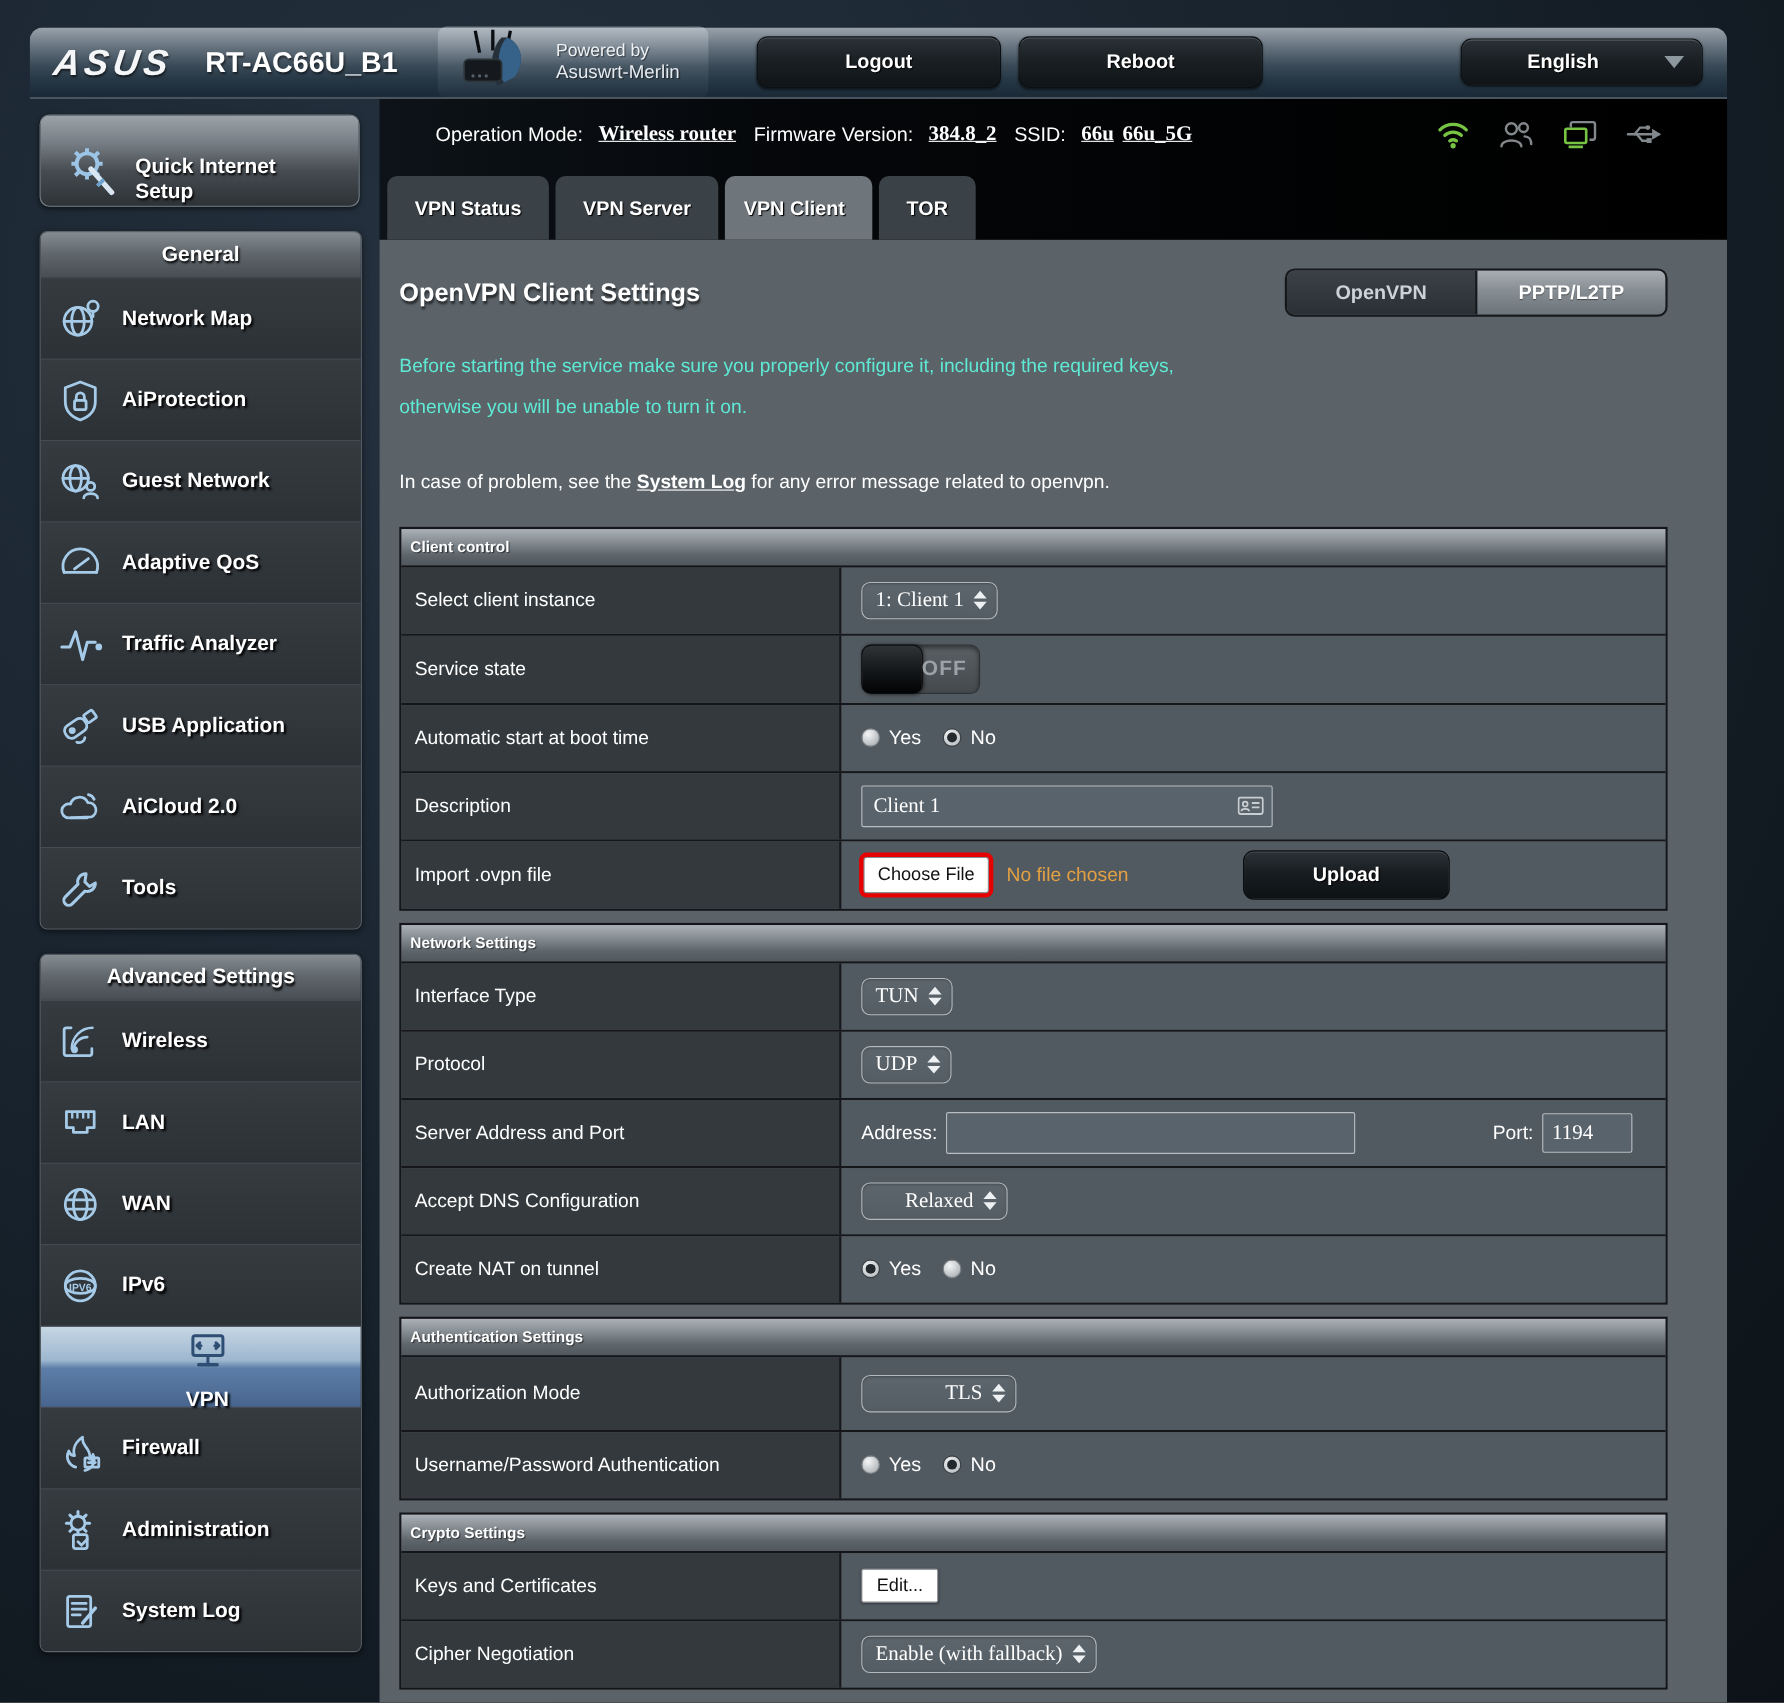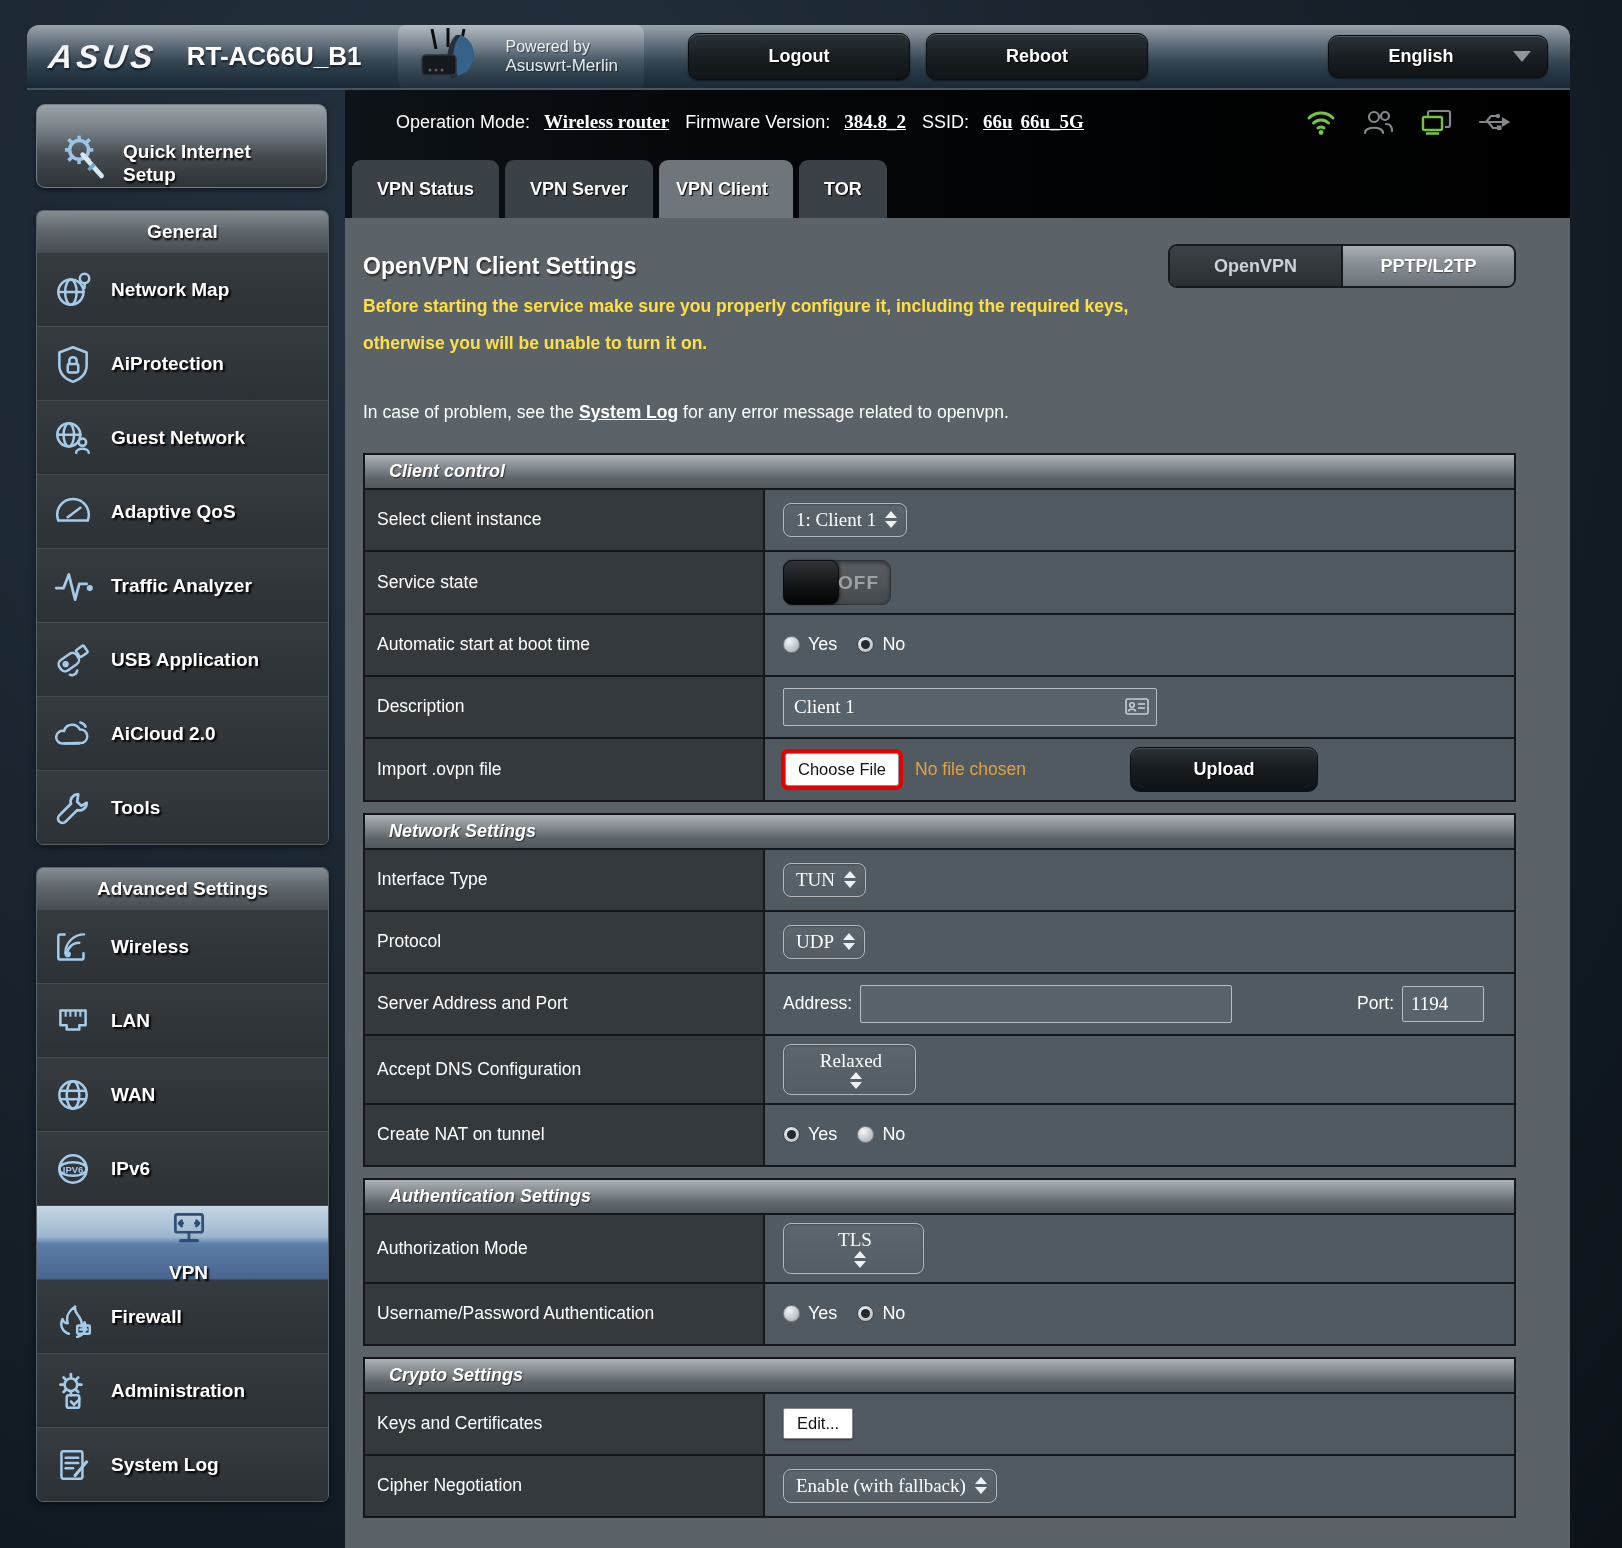--- a/index.html
+++ b/index.html
@@ -77,47 +77,47 @@
 
   
   .panel{background:#5b6369;padding:26px 54px 60px 18px;min-height:1240px;box-sizing:border-box;}
   .title-row{display:flex;align-items:center;}
   .page-title{font-size:23px;font-weight:bold;color:#fff;text-shadow:1px 2px 2px rgba(0,0,0,.6);}
   .seg{margin-left:auto;display:flex;width:344px;height:40px;border:2px solid #16191c;border-radius:9px;overflow:hidden;}
   .seg-btn{flex:1;display:flex;align-items:center;justify-content:center;font-size:18px;font-weight:bold;cursor:pointer;}
   .seg-btn.on{background:linear-gradient(180deg,#3b4146,#2b3035);color:#ccd3d8;}
   .seg-btn.off{background:linear-gradient(180deg,#a8aeb3 0%,#868d93 45%,#6c747b 100%);color:#fff;
     text-shadow:0 1px 1px rgba(0,0,0,.45);border-left:2px solid #16191c;}
-  .para{color:#fde047;font-size:17.5px;line-height:2.1;font-weight:bold;}
+  .para{color:#5eead4;font-size:17.5px;line-height:2.1;margin-top:26px;}
   .para2{color:#fff;font-size:17.5px;margin-top:40px;}
   .syslog-link{font-weight:bold;text-decoration:underline;cursor:pointer;}
 
   
   .section{width:1153px;border:2px solid #141619;margin-top:11px;box-sizing:border-box;}
   .section.first{margin-top:30px;}
-  .section-header{height:33px;display:flex;align-items:center;padding-left:24px;
+  .section-header{height:33px;display:flex;align-items:center;padding-left:8px;
     background:linear-gradient(180deg,#abb1b6 0%,#8b9298 30%,#5d646a 72%,#50575d 100%);
-    color:#fff;font-size:18px;font-weight:bold;text-shadow:1px 1px 1px rgba(0,0,0,.55);
-    border-bottom:2px solid #141619;font-style:italic;}
+    color:#fff;font-size:14px;font-weight:bold;text-shadow:1px 1px 1px rgba(0,0,0,.55);
+    border-bottom:2px solid #141619;}
   .trow{display:flex;min-height:60px;}
   .trow + .trow{border-top:2px solid #141619;}
   .tlabel{width:400px;flex:none;background:#33393d;border-right:2px solid #141619;
     display:flex;align-items:center;padding-left:12px;box-sizing:border-box;
     color:#fff;font-size:17.5px;}
   .tvalue{flex:1;background:#525a61;display:flex;align-items:center;padding:8px 10px 8px 18px;box-sizing:border-box;}
 
   
   .selectbox{display:inline-flex;align-items:center;border:1px solid #b2b8bc;border-radius:8px;
     background:linear-gradient(180deg,#5d666d,#545d64);padding:5px 9px 5px 12px;cursor:pointer;
     color:#fff;font-family:"Liberation Serif",serif;font-size:19px;box-shadow:inset 0 1px 2px rgba(0,0,0,.25);}
   .spin{display:flex;flex-direction:column;gap:3px;margin-left:9px;}
   .spin i{display:block;width:0;height:0;border-left:6px solid transparent;border-right:6px solid transparent;}
   .spin .up{border-bottom:7px solid #eef1f3;}
   .spin .dn{border-top:7px solid #eef1f3;}
-  .sel-spread{justify-content:flex-end;min-width:110px;flex-direction:column;}
+  .sel-spread{justify-content:flex-end;min-width:110px;}
   .toggle{position:relative;width:106px;height:43px;border-radius:9px;cursor:pointer;
     background:linear-gradient(180deg,#5b6064,#44494d);border:1px solid #2e3235;
     box-shadow:inset 0 2px 4px rgba(0,0,0,.45);}
   .knob{position:absolute;left:-1px;top:-1px;width:54px;height:43px;border-radius:9px;
     background:linear-gradient(180deg,#303437 0%,#131618 55%,#020304 100%);
     border:1px solid #0a0c0d;box-shadow:1px 0 3px rgba(0,0,0,.5);}
   .toggle .state{position:absolute;right:11px;top:0;line-height:43px;color:#9ba1a6;
     font-size:19px;font-weight:bold;letter-spacing:1px;}
   .radio-group{display:flex;align-items:center;gap:8px;color:#fff;font-size:18px;}
   .radio{width:17px;height:17px;border-radius:50%;flex:none;cursor:pointer;

